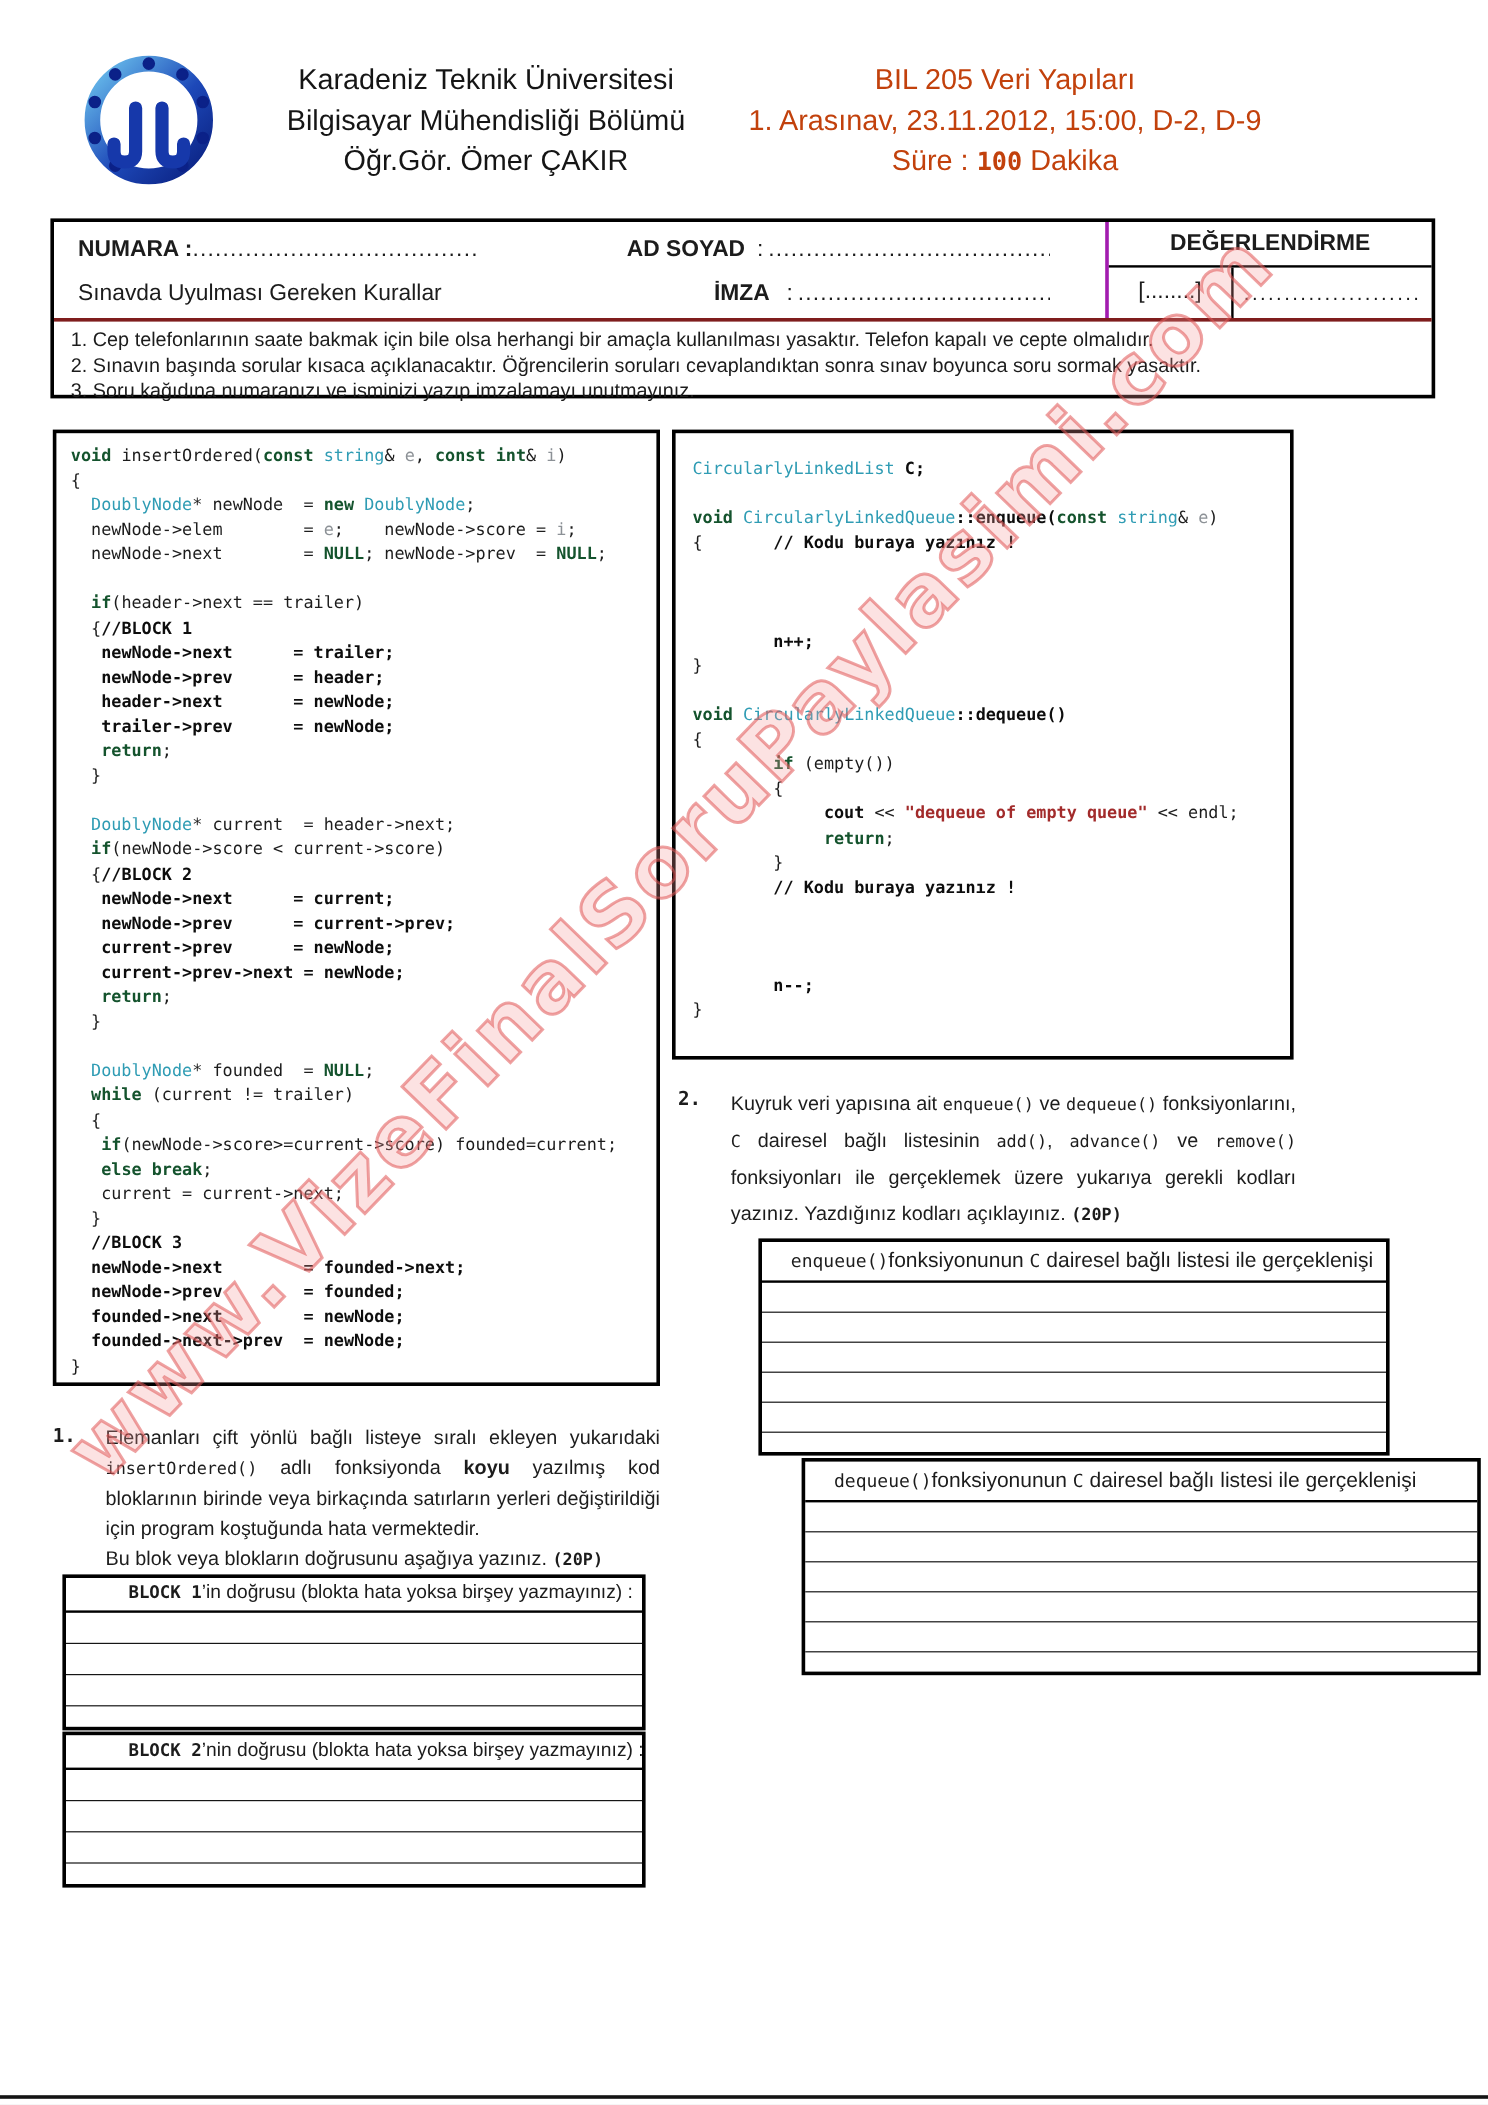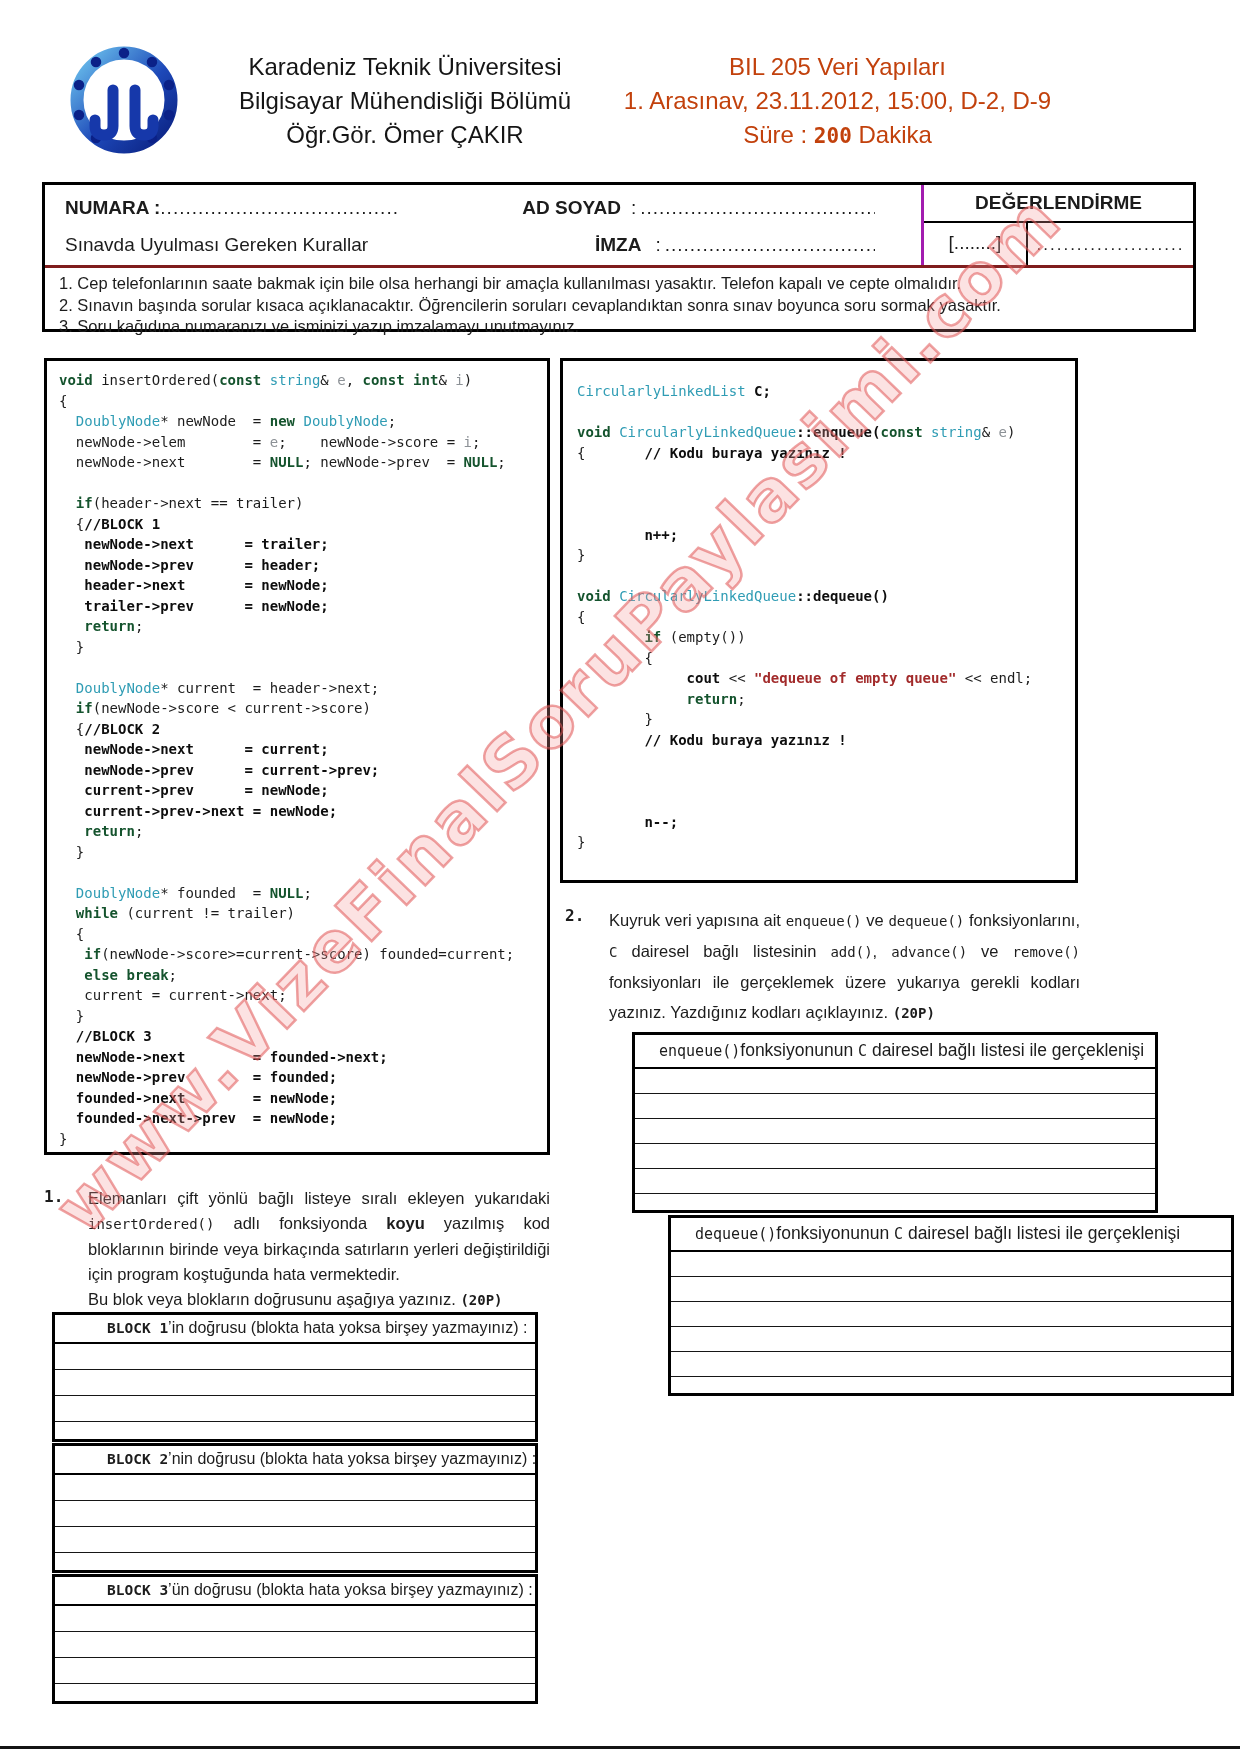--- a/index.html
+++ b/index.html
@@ -131,21 +131,21 @@
 
   <div class="inst-block">
     <div>Karadeniz Teknik Üniversitesi</div>
     <div>Bilgisayar Mühendisliği Bölümü</div>
     <div>Öğr.Gör. Ömer ÇAKIR</div>
   </div>
 
   <div class="course-block">
     <div>BIL 205 Veri Yapıları</div>
     <div>1. Arasınav, 23.11.2012, 15:00, D-2, D-9</div>
-    <div><span>Süre : </span><span class="mono b" style="font-size:21px;">200</span><span> Dakika</span></div>
+    <div><span>Süre : </span><span class="mono b" style="font-size:21px;">100</span><span> Dakika</span></div>
   </div>
 
   <div class="info-box">
     <div class="labels-area">
       <div class="lab-row">
         <span class="b">NUMARA :</span>
         <span class="dots w300">......................................</span>
         <span class="b ml45">AD SOYAD</span>
         <span style="margin:0 4px 0 10px;">:</span>
         <span class="dots grow">..................................................................</span>
@@ -218,24 +218,15 @@
   </div>
   <div id="box-block2" class="ansbox wl25">
     <div class="ans-header block-header"><span class="tmb">BLOCK 2</span><span class="tn">’nin doğrusu (blokta hata yoksa birşey yazmayınız) :</span></div>
     <div>
         <div class="wline"></div>
         <div class="wline"></div>
         <div class="wline"></div>
         <div class="wline last"></div>
       </div>
   </div>
-  <div id="box-block3" class="ansbox wl25">
-    <div class="ans-header block-header"><span class="tmb">BLOCK 3</span><span class="tn">’ün doğrusu (blokta hata yoksa birşey yazmayınız) :</span></div>
-    <div>
-        <div class="wline"></div>
-        <div class="wline"></div>
-        <div class="wline"></div>
-        <div class="wline last"></div>
-      </div>
-  </div>
 
   <div class="page-edge-line"></div>
 </div>
 
 </body></html>

